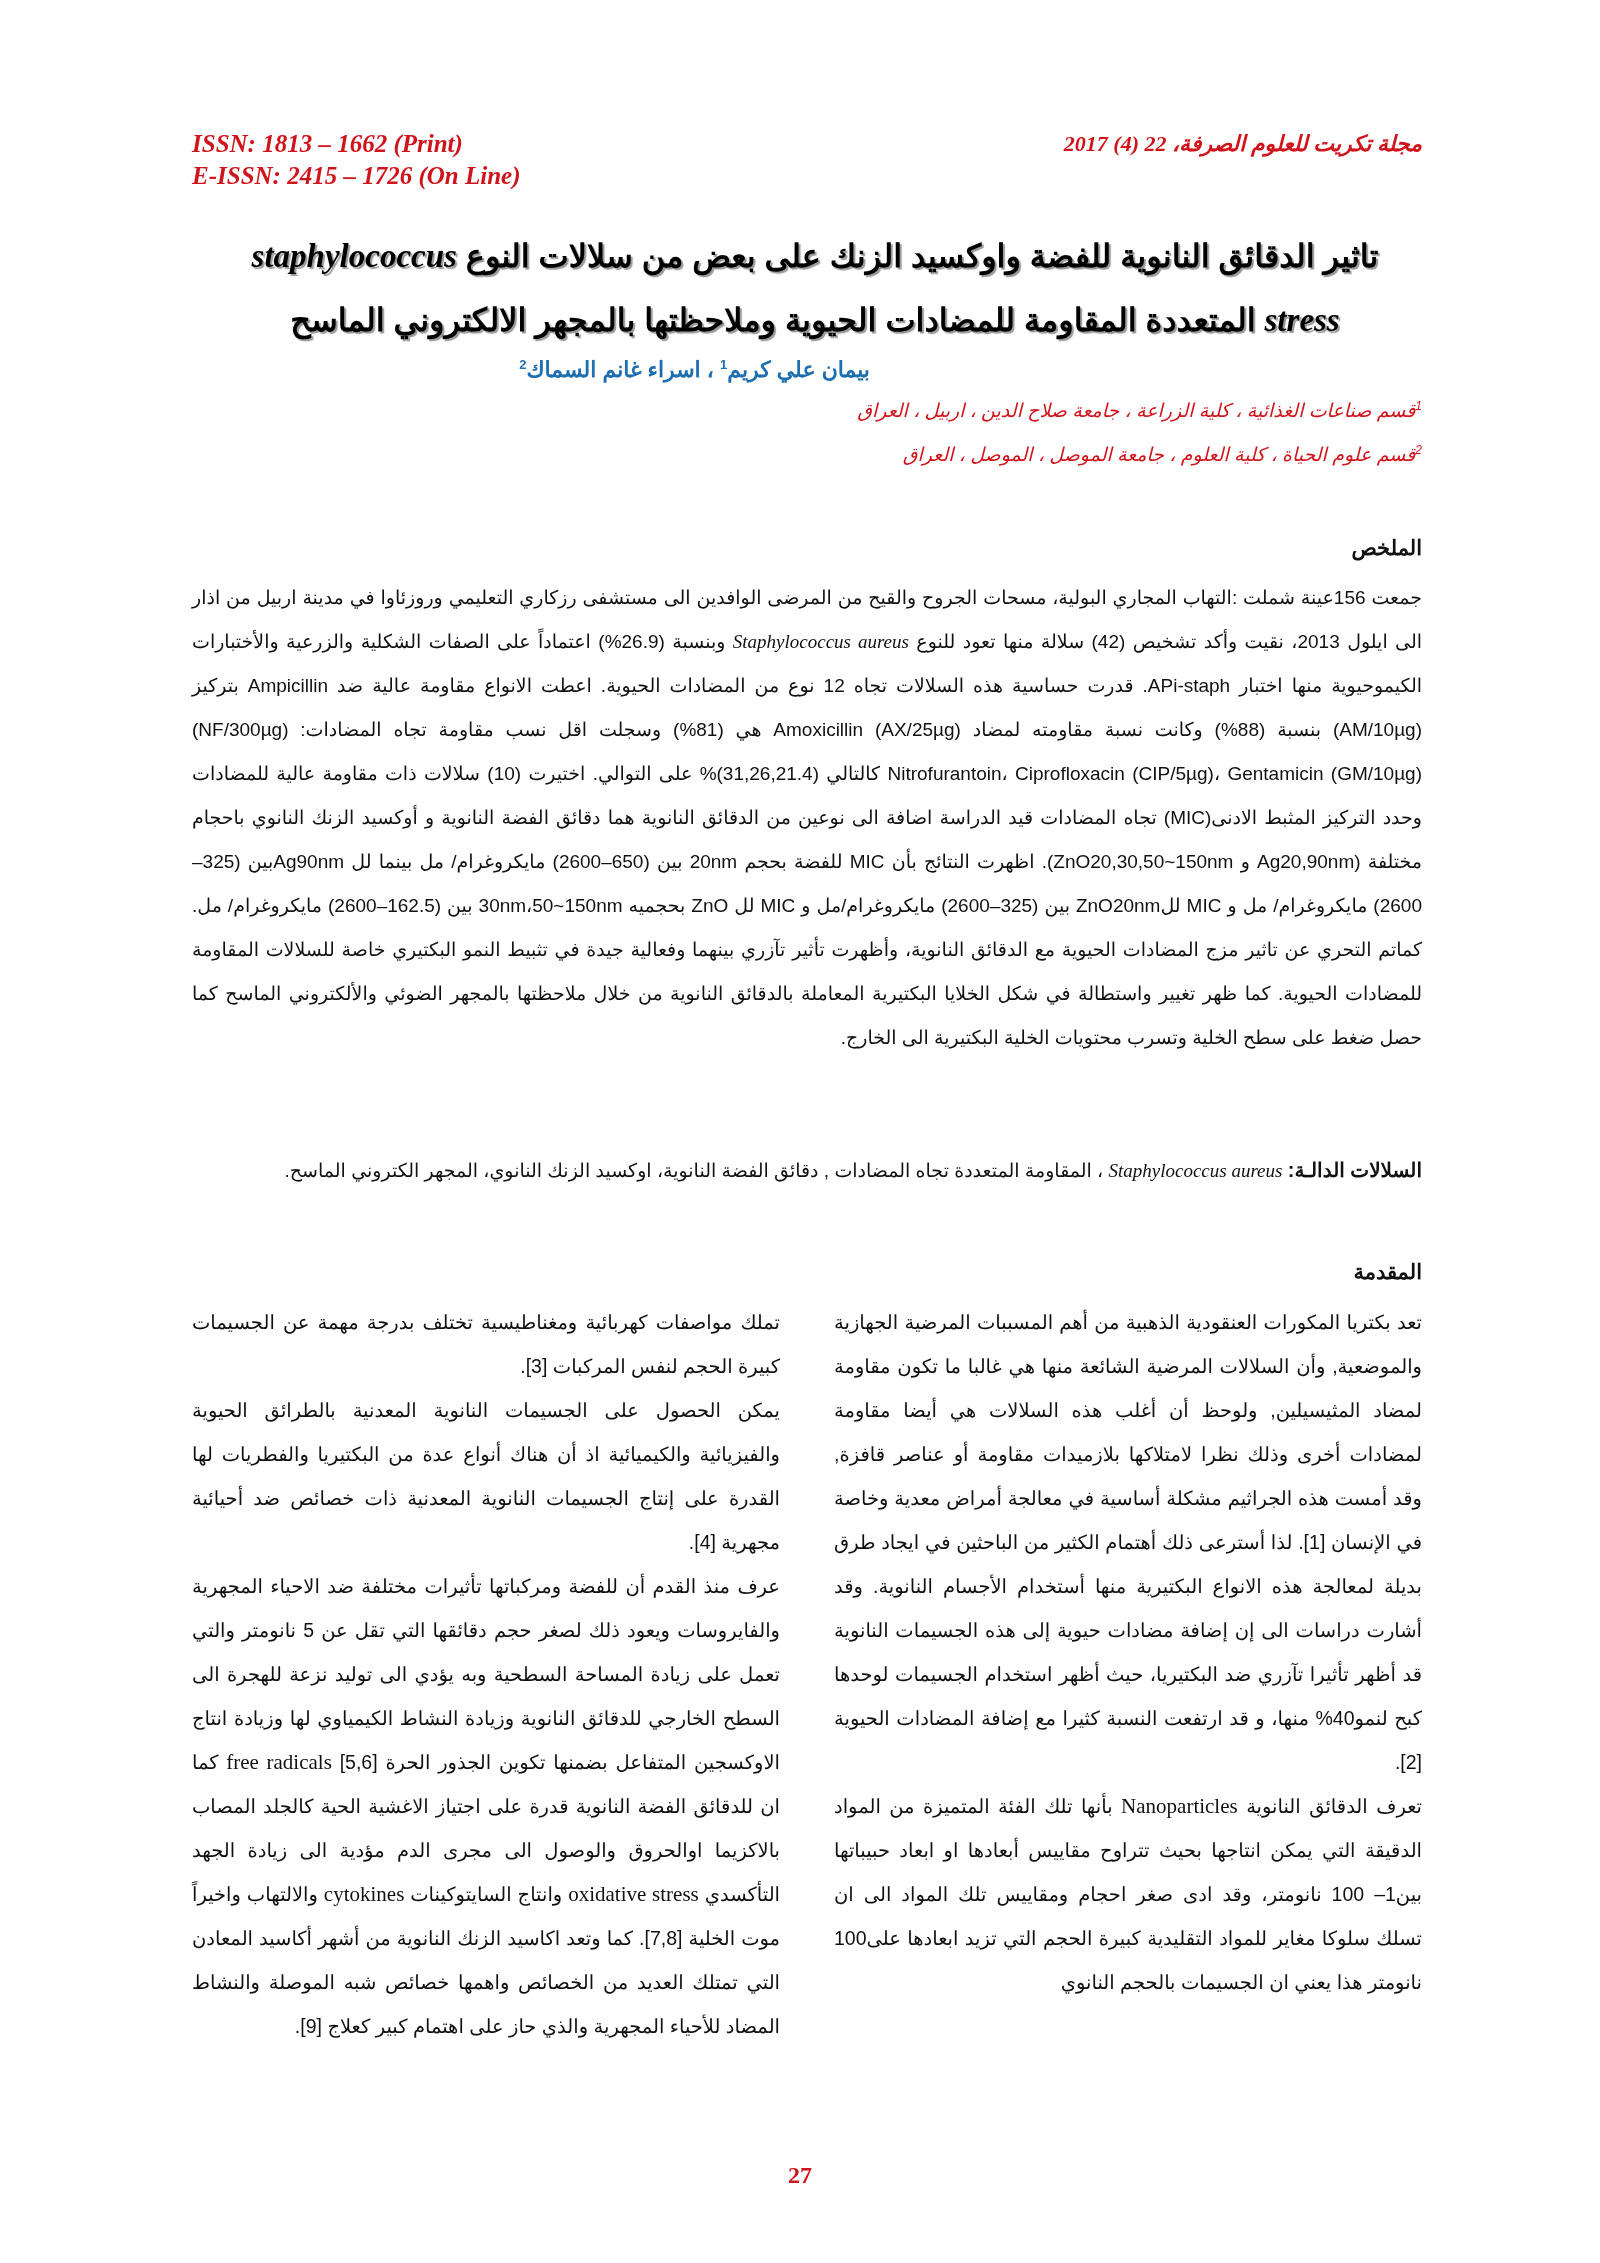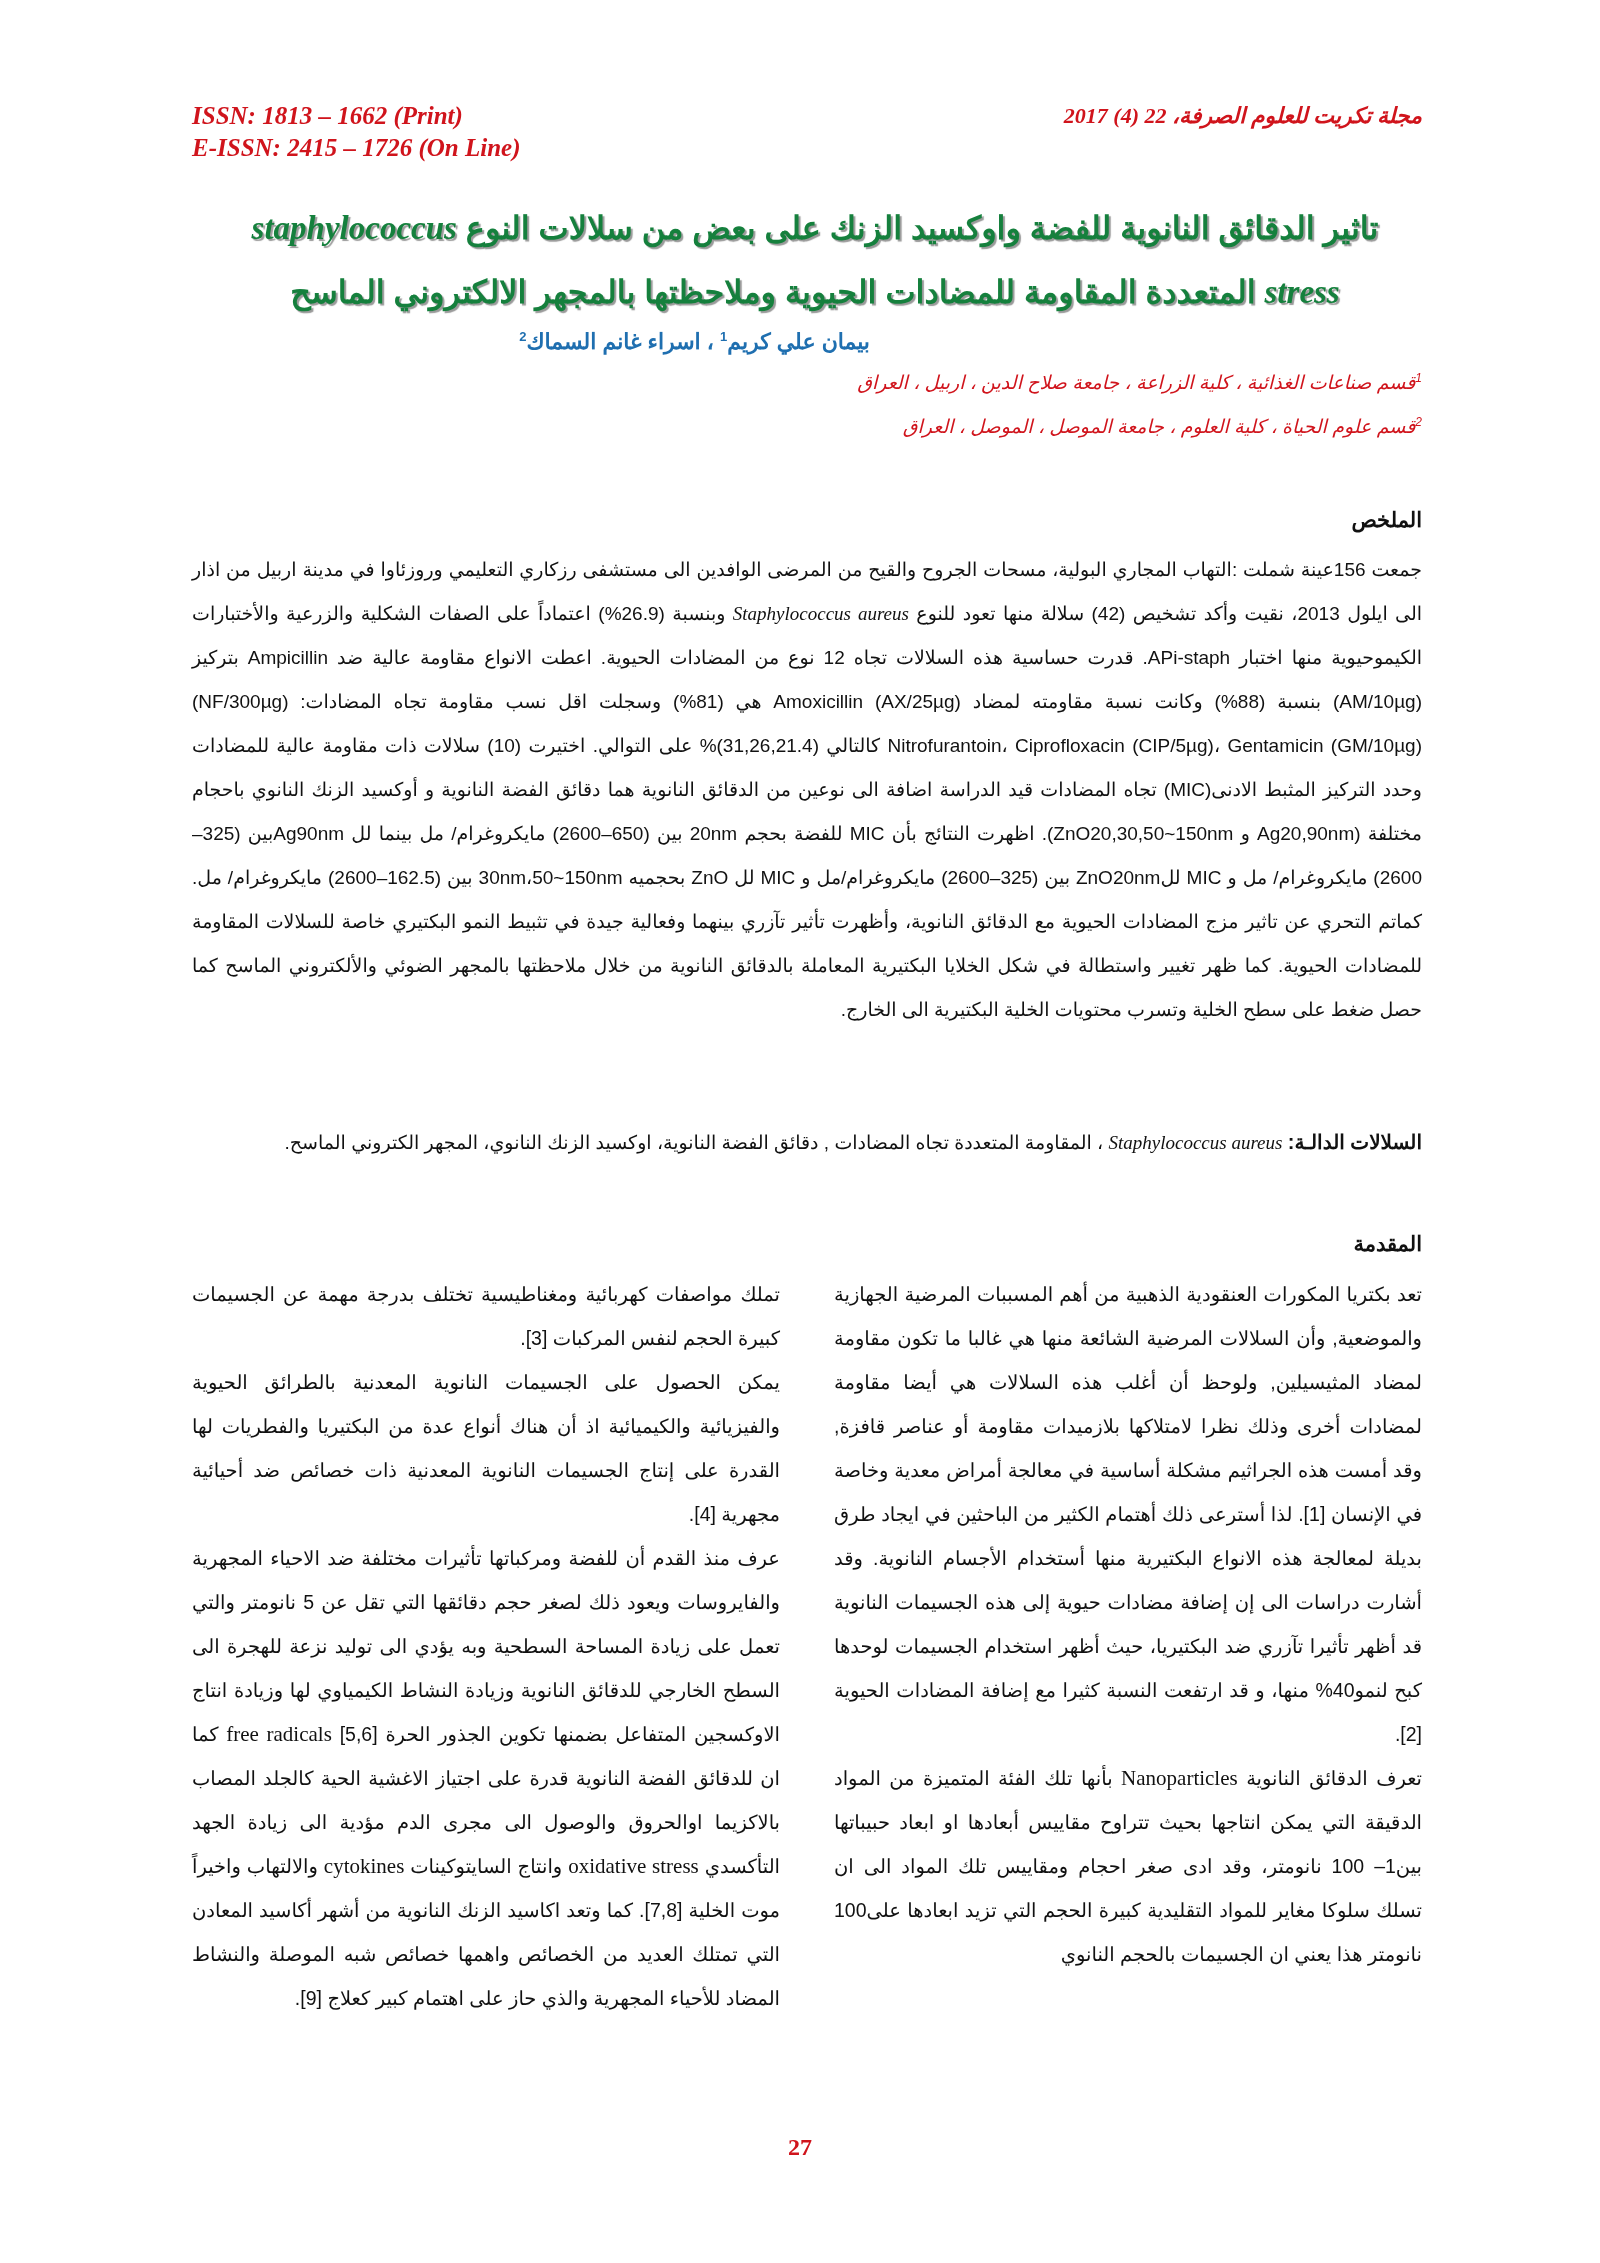--- a/index.html
+++ b/index.html
@@ -1,25 +1,25 @@
 <!DOCTYPE html>
 <html><head>
   <meta charset="utf-8">
   <style>
     html, body { margin: 0; padding: 0; background: #ffffff; }
     body { width: 1600px; height: 2263px; position: relative; overflow: hidden;
            font-family: "Liberation Serif", serif; color: #111; }
-    .abs { position: absolute; }
+    .abs { position: absolute; margin-top: 28px; }
     .hdr-left { left: 192px; top: 100px; color: #d0141c; font-weight: bold; font-style: italic;
                 font-family: "Liberation Serif", serif; font-size: 25px; line-height: 32px; direction: ltr; text-align: left; }
     .hdr-right { right: 178px; top: 100px; color: #d0141c; font-weight: bold; font-style: italic;
                  font-family: "Liberation Serif", serif; font-size: 22px; line-height: 32px; direction: rtl; text-align: right; }
     .title { left: 200px; right: 170px; top: 196px; text-align: center; direction: rtl;
              font-family: "Liberation Sans", sans-serif; font-weight: bold; font-size: 32px; line-height: 64px;
-             color: #15803d; text-shadow: 2px 2px 1px #9a9a9a; }
+             color: #000000; text-shadow: 2px 2px 1px #9a9a9a; }
     .title i { font-family: "Liberation Serif", serif; font-size: 33px; }
     .authors { right: 730px; top: 322px; direction: rtl; text-align: right; color: #1f6fb0;
                font-family: "Liberation Sans", sans-serif; font-weight: bold; font-size: 22px; line-height: 30px; }
     .authors sup { font-size: 13px; color: #1f6fb0; }
     .affil { right: 178px; direction: rtl; color: #d0141c; font-style: italic;
              font-family: "Liberation Sans", sans-serif; font-size: 19px; line-height: 28px; }
     .affil sup { font-size: 12px; }
     .section-head { right: 178px; direction: rtl; text-align: right; font-family: "Liberation Sans", sans-serif;
                     font-weight: bold; font-size: 21px; }
     .abstract { left: 192px; right: 178px; top: 548px; direction: rtl; text-align: justify; text-align-last: right;

